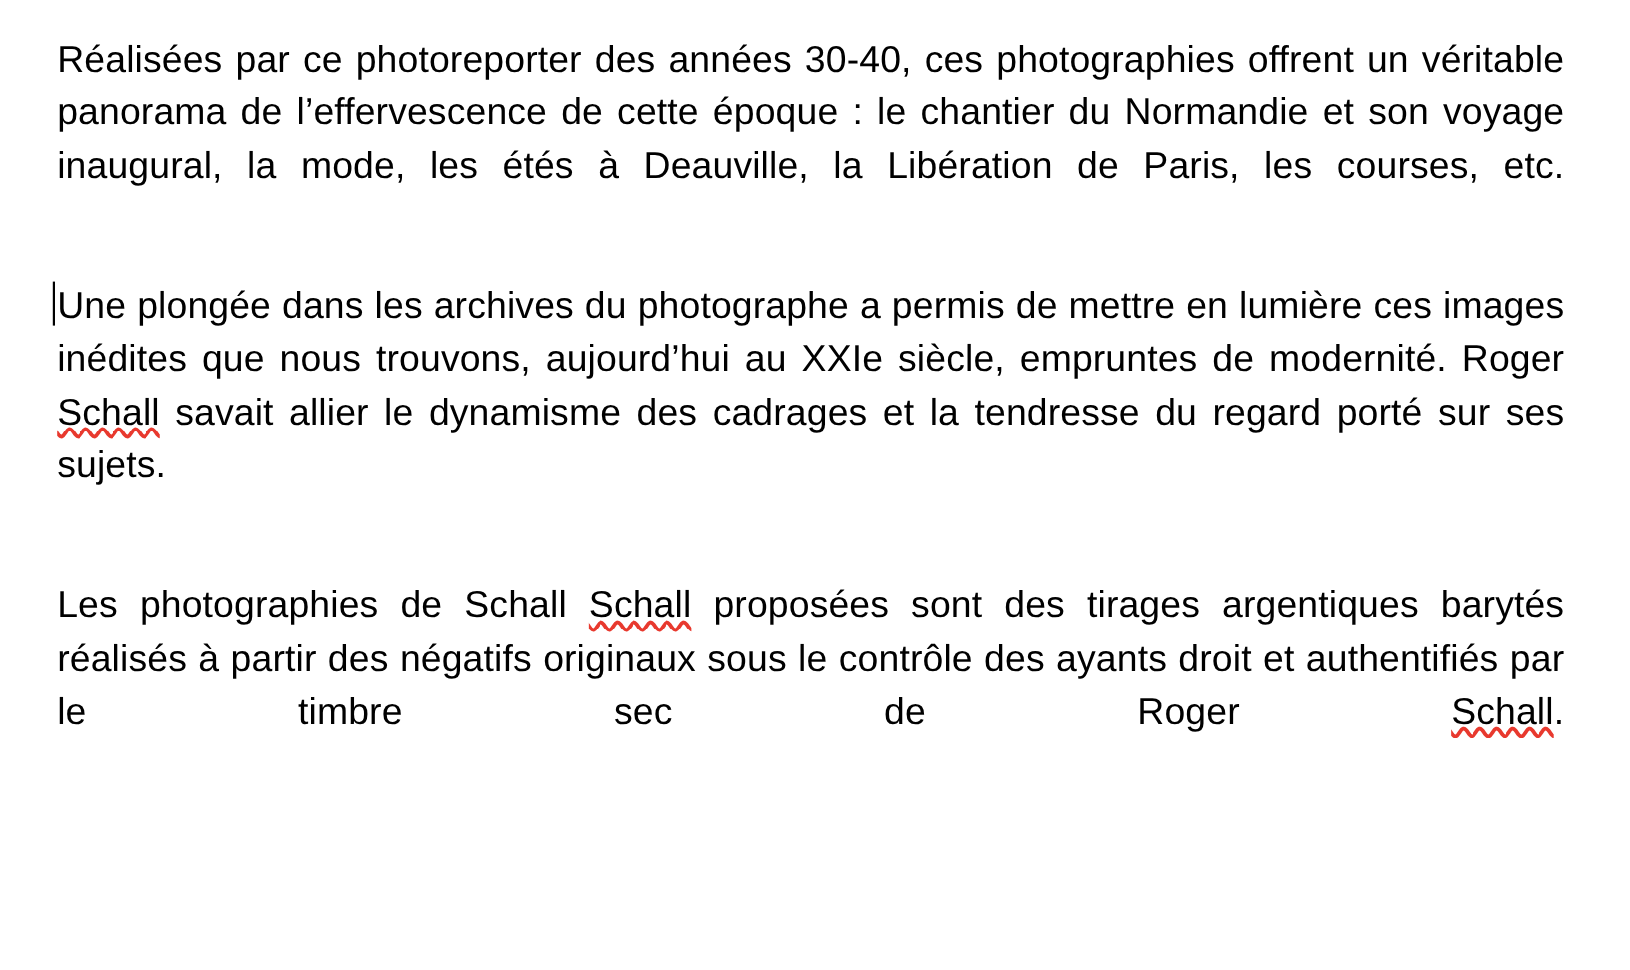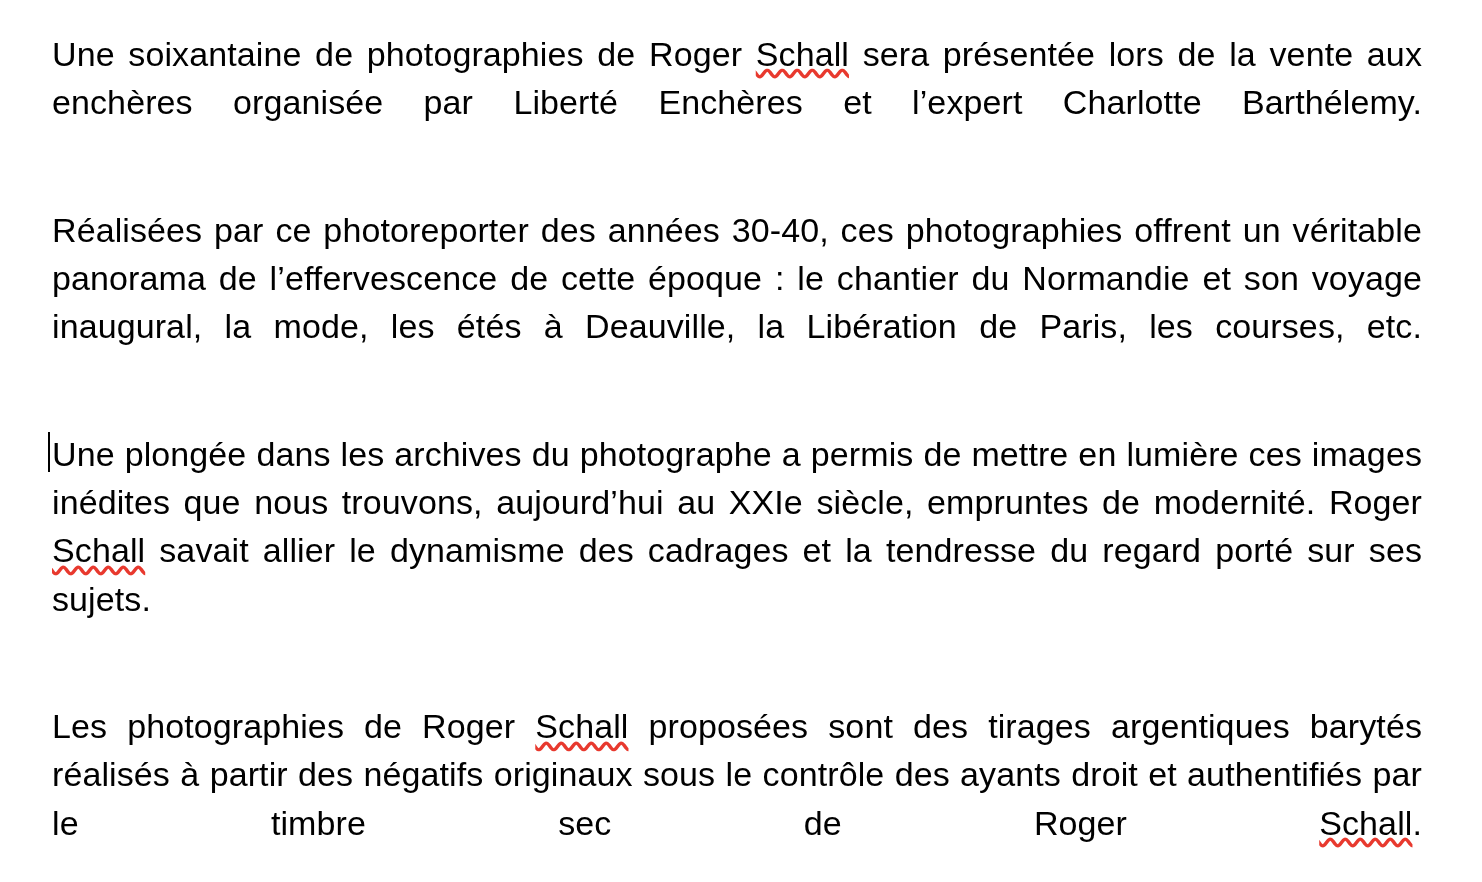--- a/index.html
+++ b/index.html
@@ -55,18 +55,17 @@
     width: 2px;
     height: 40px;
     background: #000000;
   }
 </style>
 </head>
 <body>
 
 <div class="doc-page">
   <div id="paragraphs-host">
-      <div class="para"><span>Une soixantaine de photographies de Roger </span><span class="spell">Schall</span><span> sera présentée lors de la vente aux enchères organisée par Liberté Enchères et l’expert Charlotte Barthélemy.</span></div>
       <div class="para"><span>Réalisées par ce photoreporter des années 30-40, ces photographies offrent un véritable panorama de l’effervescence de cette époque : le chantier du Normandie et son voyage inaugural, la mode, les étés à Deauville, la Libération de Paris, les courses, etc.</span></div>
       <div class="para"><span class="caret"></span><span>Une plongée dans les archives du photographe a permis de mettre en lumière ces images inédites que nous trouvons, aujourd’hui au XXIe siècle, empruntes de modernité. Roger </span><span class="spell">Schall</span><span> savait allier le dynamisme des cadrages et la tendresse du regard porté sur ses sujets.</span></div>
-      <div class="para"><span>Les photographies de Roger </span><span class="spell">Schall</span><span> proposées sont des tirages argentiques barytés réalisés à partir des négatifs originaux sous le contrôle des ayants droit et authentifiés par le timbre sec de Roger </span><span class="spell">Schall</span><span>.</span></div>
+      <div class="para"><span>Les photographies de Schall </span><span class="spell">Schall</span><span> proposées sont des tirages argentiques barytés réalisés à partir des négatifs originaux sous le contrôle des ayants droit et authentifiés par le timbre sec de Roger </span><span class="spell">Schall</span><span>.</span></div>
     </div>
 </div>
 
 </body></html>

